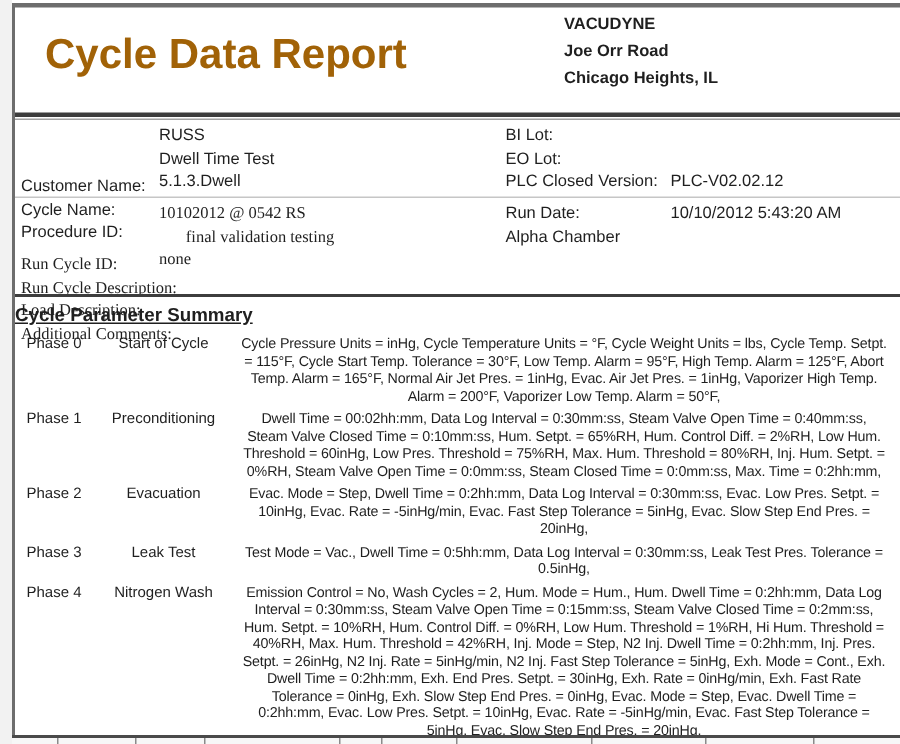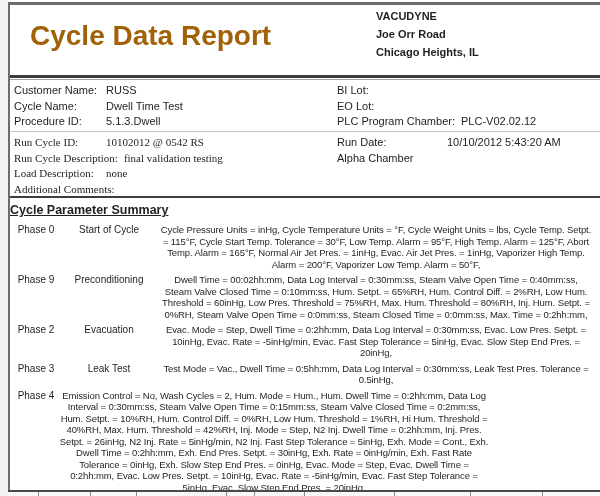--- a/index.html
+++ b/index.html
@@ -15,21 +15,21 @@
   .company div{white-space:nowrap;}
 
   .rule-double{position:absolute;left:10px;right:0;top:75px;height:1px;
                border-top:3px solid #3d3d3d;border-bottom:1px solid #a3a3a3;background:#fff;}
   .rule-light{position:absolute;left:10px;right:0;top:131px;border-top:1px solid #c6c6c6;}
   .rule-single{position:absolute;left:10px;right:0;top:196px;border-top:2px solid #3d3d3d;}
 
   .info-block{position:absolute;font-size:11px;}
   .info-row{display:flex;height:15.5px;align-items:flex-start;white-space:nowrap;}
   .info-label{padding-right:6px;}
-  .col-left .info-label{min-width:86px;}
+  .col-left .info-label{min-width:86px;margin-top:34px;}
   .col-right .info-label{min-width:104px;}
   .pos-lt{left:14px;top:84px;}
   .pos-rt{left:337px;top:84px;}
   .pos-lb{left:14px;top:136px;font-family:Liberation Serif, serif;}
   .pos-rb{left:337px;top:136px;}
 
   .section-title{position:absolute;left:10px;right:8px;top:203px;text-align:left;
                  font-size:12.5px;font-weight:bold;text-decoration:underline;}
 
   .phase-table{position:absolute;left:14px;top:224px;width:578px;}
@@ -77,21 +77,21 @@
 <div class="info-block col-right pos-rt">
   <div class="info-row">
     <span class="info-label">BI Lot:</span>
     <span class="info-value"></span>
   </div>
   <div class="info-row">
     <span class="info-label">EO Lot:</span>
     <span class="info-value"></span>
   </div>
   <div class="info-row">
-    <span class="info-label">PLC Program Chamber:</span>
+    <span class="info-label">PLC Closed Version:</span>
     <span class="info-value">PLC-V02.02.12</span>
   </div>
 </div>
 
 <div class="rule-light"></div>
 
 <div class="info-block col-left pos-lb">
   <div class="info-row">
     <span class="info-label">Run Cycle ID:</span>
     <span class="info-value">10102012 @ 0542 RS</span>
@@ -124,36 +124,37 @@
 
 <div class="section-title">Cycle Parameter Summary</div>
 
 <div class="phase-table">
   <div class="phase-row">
     <div class="phase-id">Phase 0</div>
     <div class="phase-name">Start of Cycle</div>
     <div class="phase-params">Cycle Pressure Units = inHg, Cycle Temperature Units = °F, Cycle Weight Units = lbs, Cycle Temp. Setpt. = 115°F, Cycle Start Temp. Tolerance = 30°F, Low Temp. Alarm = 95°F, High Temp. Alarm = 125°F, Abort Temp. Alarm = 165°F, Normal Air Jet Pres. = 1inHg, Evac. Air Jet Pres. = 1inHg, Vaporizer High Temp. Alarm = 200°F, Vaporizer Low Temp. Alarm = 50°F,</div>
   </div>
   <div class="phase-row">
-    <div class="phase-id">Phase 9</div>
+    <div class="phase-id">Phase 1</div>
     <div class="phase-name">Preconditioning</div>
     <div class="phase-params">Dwell Time = 00:02hh:mm, Data Log Interval = 0:30mm:ss, Steam Valve Open Time = 0:40mm:ss, Steam Valve Closed Time = 0:10mm:ss, Hum. Setpt. = 65%RH, Hum. Control Diff. = 2%RH, Low Hum. Threshold = 60inHg, Low Pres. Threshold = 75%RH, Max. Hum. Threshold = 80%RH, Inj. Hum. Setpt. = 0%RH, Steam Valve Open Time = 0:0mm:ss, Steam Closed Time = 0:0mm:ss, Max. Time = 0:2hh:mm,</div>
   </div>
   <div class="phase-row">
     <div class="phase-id">Phase 2</div>
     <div class="phase-name">Evacuation</div>
     <div class="phase-params">Evac. Mode = Step, Dwell Time = 0:2hh:mm, Data Log Interval = 0:30mm:ss, Evac. Low Pres. Setpt. = 10inHg, Evac. Rate = -5inHg/min, Evac. Fast Step Tolerance = 5inHg, Evac. Slow Step End Pres. = 20inHg,</div>
   </div>
   <div class="phase-row">
     <div class="phase-id">Phase 3</div>
     <div class="phase-name">Leak Test</div>
     <div class="phase-params">Test Mode = Vac., Dwell Time = 0:5hh:mm, Data Log Interval = 0:30mm:ss, Leak Test Pres. Tolerance = 0.5inHg,</div>
   </div>
   <div class="phase-row">
     <div class="phase-id">Phase 4</div>
+    <div class="phase-name">Nitrogen Wash</div>
     <div class="phase-params">Emission Control = No, Wash Cycles = 2, Hum. Mode = Hum., Hum. Dwell Time = 0:2hh:mm, Data Log Interval = 0:30mm:ss, Steam Valve Open Time = 0:15mm:ss, Steam Valve Closed Time = 0:2mm:ss, Hum. Setpt. = 10%RH, Hum. Control Diff. = 0%RH, Low Hum. Threshold = 1%RH, Hi Hum. Threshold = 40%RH, Max. Hum. Threshold = 42%RH, Inj. Mode = Step, N2 Inj. Dwell Time = 0:2hh:mm, Inj. Pres. Setpt. = 26inHg, N2 Inj. Rate = 5inHg/min, N2 Inj. Fast Step Tolerance = 5inHg, Exh. Mode = Cont., Exh. Dwell Time = 0:2hh:mm, Exh. End Pres. Setpt. = 30inHg, Exh. Rate = 0inHg/min, Exh. Fast Rate Tolerance = 0inHg, Exh. Slow Step End Pres. = 0inHg, Evac. Mode = Step, Evac. Dwell Time = 0:2hh:mm, Evac. Low Pres. Setpt. = 10inHg, Evac. Rate = -5inHg/min, Evac. Fast Step Tolerance = 5inHg, Evac. Slow Step End Pres. = 20inHg,</div>
   </div>
 
 </div>
 
 <div class="bottom-grid">
   <div class="tick" style="left:30px"></div>
   <div class="tick" style="left:82px"></div>
   <div class="tick" style="left:128px"></div>
   <div class="tick" style="left:218px"></div>

